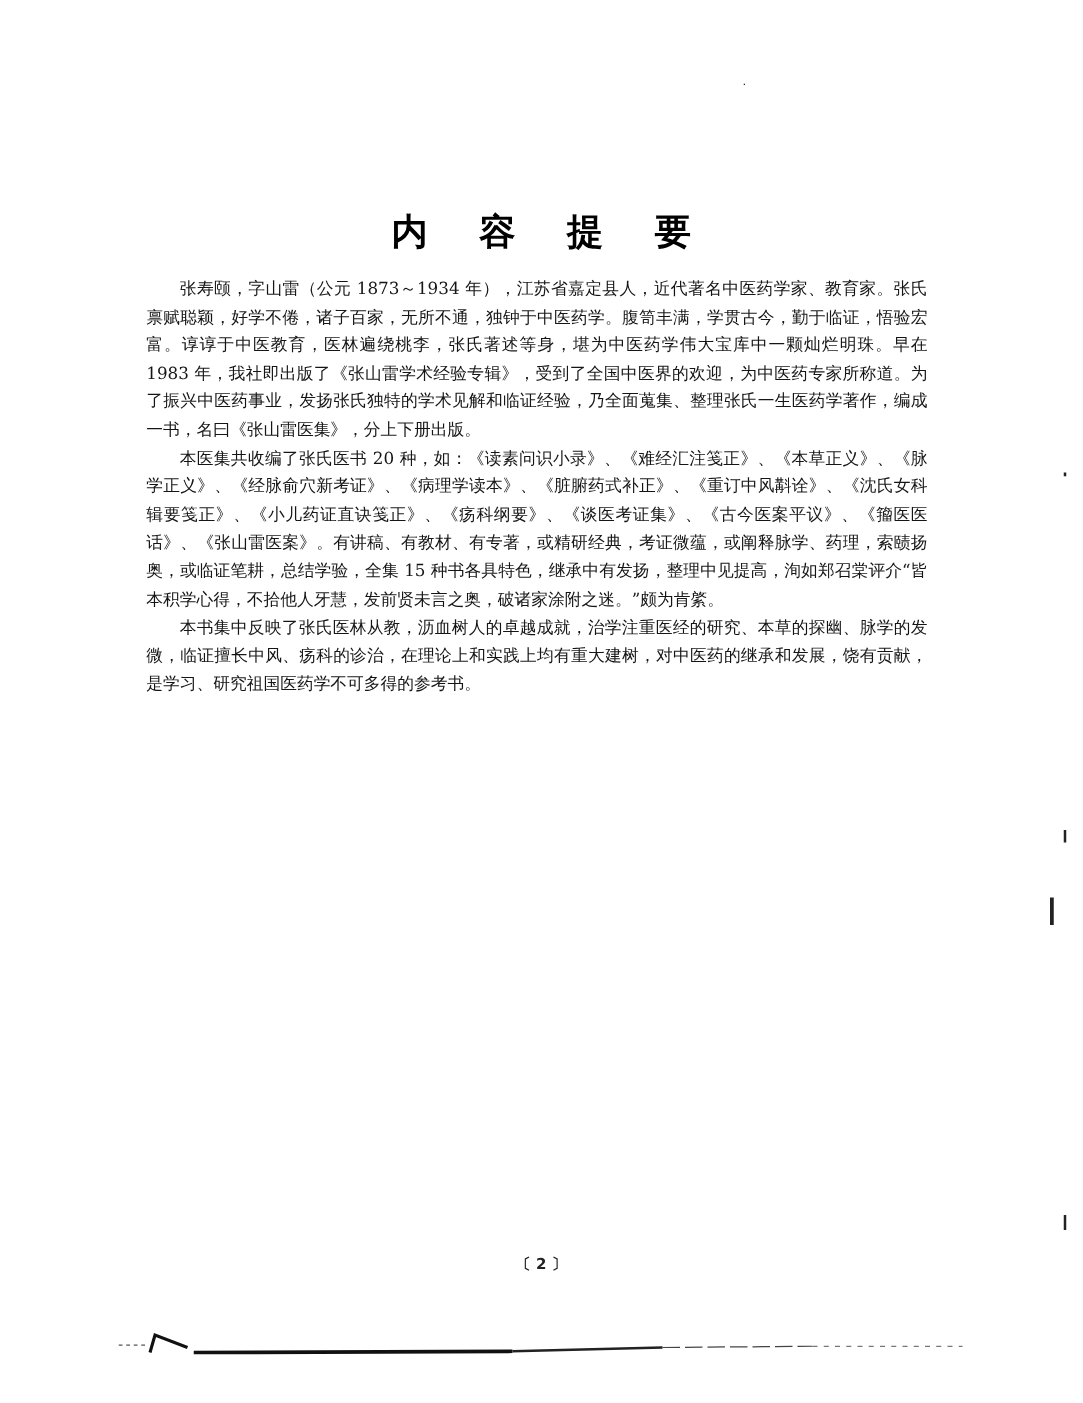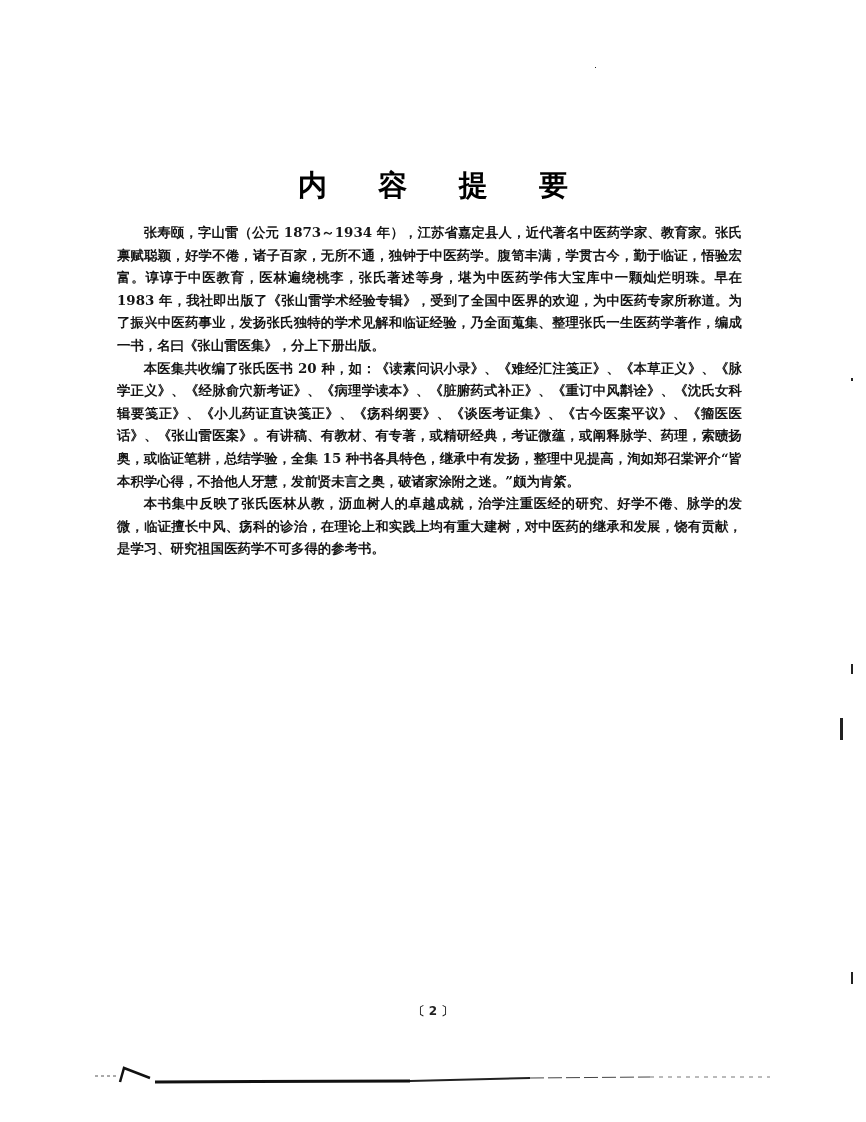--- a/index.html
+++ b/index.html
@@ -1,38 +1,38 @@
 <!DOCTYPE html>
 <html><head>
 <meta charset="utf-8">
 <style>
   html, body { margin: 0; padding: 0; background: #ffffff; }
   body { width: 866px; height: 1122px; position: relative; overflow: hidden;
          font-family: "DejaVu Serif", "Liberation Serif", serif; color: #111; }
   .page-title { position: absolute; top: 166px; left: 0; width: 866px; text-align: center;
-                font-family: Liberation Mono, monospace; font-weight: bold; font-size: 29px;
+                font-family: Liberation Serif, serif; font-weight: bold; font-size: 29px;
                 letter-spacing: 17px; text-indent: 17px; color: #000; }
   .body-text { position: absolute; top: 221px; left: 117px; width: 625px;
-               font-size: 13.4px; line-height: 22.6px; font-weight: bold; text-align: justify;
+               font-size: 13.4px; line-height: 22.6px; font-weight: normal; text-align: justify;
                text-justify: inter-character; color: #151515; }
   .para { margin: 0; text-indent: 2em; }
   .page-number { position: absolute; top: 1003px; left: 0; width: 866px; text-align: center;
                  font-family: "DejaVu Sans", sans-serif; font-size: 12px; font-weight: bold; color: #222; }
   .bottom-rule { position: absolute; left: 0; top: 1060px; width: 866px; height: 40px; }
   .speck { position: absolute; background: #222; }
 </style>
 </head>
 <body>
 
 <div class="page-title">内 容 提 要</div>
 
 <div class="body-text">
   <p class="para">张寿颐，字山雷（公元 1873～1934 年），江苏省嘉定县人，近代著名中医药学家、教育家。张氏禀赋聪颖，好学不倦，诸子百家，无所不通，独钟于中医药学。腹笥丰满，学贯古今，勤于临证，悟验宏富。谆谆于中医教育，医林遍绕桃李，张氏著述等身，堪为中医药学伟大宝库中一颗灿烂明珠。早在 1983 年，我社即出版了《张山雷学术经验专辑》，受到了全国中医界的欢迎，为中医药专家所称道。为了振兴中医药事业，发扬张氏独特的学术见解和临证经验，乃全面蒐集、整理张氏一生医药学著作，编成一书，名曰《张山雷医集》，分上下册出版。</p>
   <p class="para">本医集共收编了张氏医书 20 种，如：《读素问识小录》、《难经汇注笺正》、《本草正义》、《脉学正义》、《经脉俞穴新考证》、《病理学读本》、《脏腑药式补正》、《重订中风斠诠》、《沈氏女科辑要笺正》、《小儿药证直诀笺正》、《疡科纲要》、《谈医考证集》、《古今医案平议》、《籀医医话》、《张山雷医案》。有讲稿、有教材、有专著，或精研经典，考证微蕴，或阐释脉学、药理，索赜扬奥，或临证笔耕，总结学验，全集 15 种书各具特色，继承中有发扬，整理中见提高，洵如郑召棠评介“皆本积学心得，不拾他人牙慧，发前贤未言之奥，破诸家涂附之迷。”颇为肯綮。</p>
-  <p class="para">本书集中反映了张氏医林从教，沥血树人的卓越成就，治学注重医经的研究、好学不倦、脉学的发微，临证擅长中风、疡科的诊治，在理论上和实践上均有重大建树，对中医药的继承和发展，饶有贡献，是学习、研究祖国医药学不可多得的参考书。</p>
+  <p class="para">本书集中反映了张氏医林从教，沥血树人的卓越成就，治学注重医经的研究、本草的探幽、脉学的发微，临证擅长中风、疡科的诊治，在理论上和实践上均有重大建树，对中医药的继承和发展，饶有贡献，是学习、研究祖国医药学不可多得的参考书。</p>
 </div>
 
 <div class="page-number">〔 2 〕</div>
 
 <svg class="bottom-rule" viewBox="0 0 866 40" width="866" height="40">
   <line x1="95" y1="16" x2="118" y2="16" stroke="#555" stroke-width="1" stroke-dasharray="3,3"></line>
   <path d="M120 22 L124 8 L150 18" stroke="#111" stroke-width="2.5" fill="none"></path>
   <line x1="155" y1="22" x2="410" y2="21" stroke="#111" stroke-width="3"></line>
   <line x1="410" y1="21" x2="530" y2="18" stroke="#222" stroke-width="2"></line>
   <line x1="530" y1="18" x2="650" y2="17" stroke="#444" stroke-width="1" stroke-dasharray="14,4"></line>

